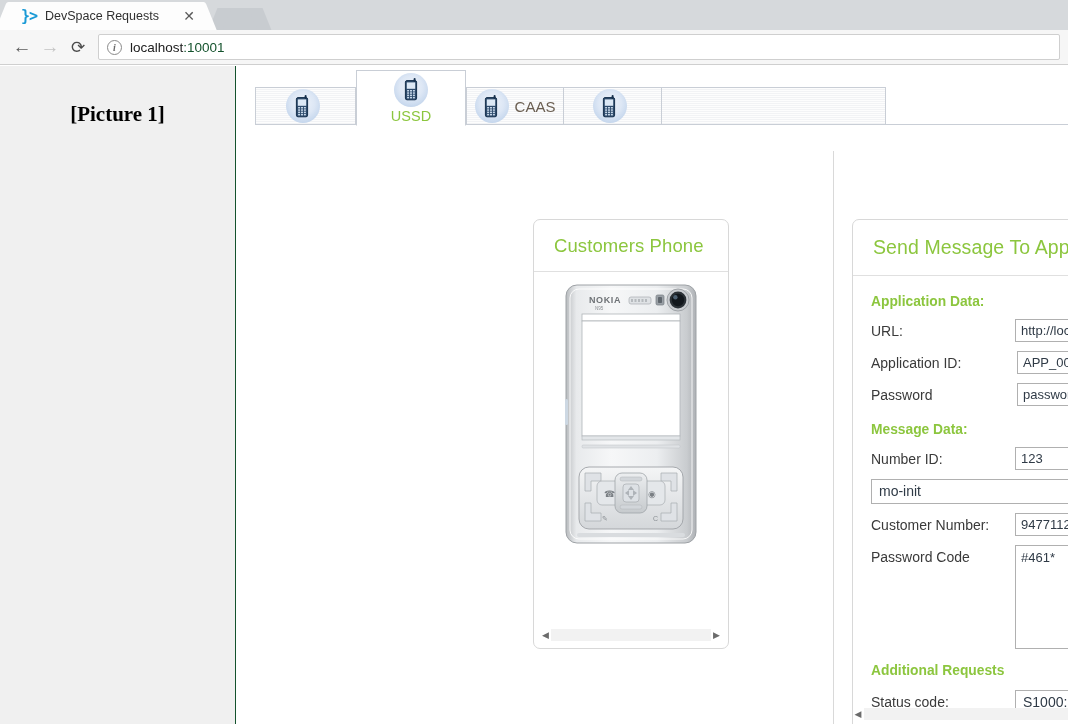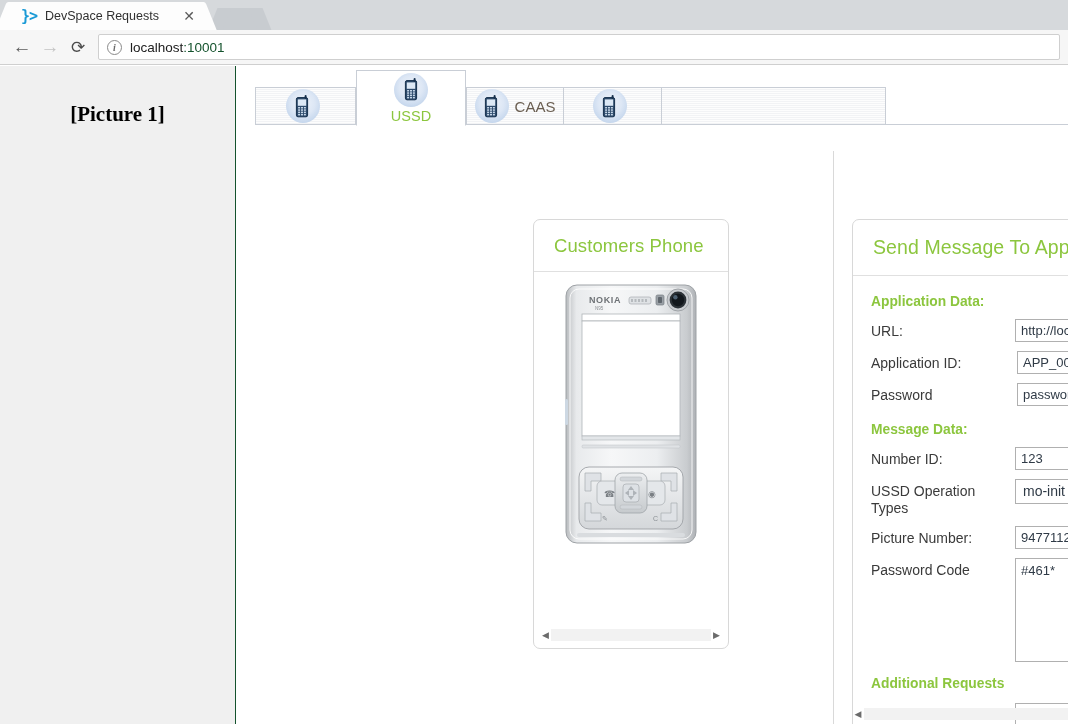--- a/index.html
+++ b/index.html
@@ -668,31 +668,30 @@
             <div class="section-head sec2">Message Data:</div>
 
             <div class="frow">
               <div class="flabel">Number ID:</div>
               <div class="fctrl">
                 <div class="txt">123</div>
               </div>
             </div>
 
             <div class="frow">
-              <div class="flabel">USSD Operation Types</div>
               <div class="fctrl">
                 <div class="sel">
                   <span>mo-init</span>
                   
                 </div>
               </div>
             </div>
 
             <div class="frow">
-              <div class="flabel">Picture Number:</div>
+              <div class="flabel">Customer Number:</div>
               <div class="fctrl">
                 <div class="txt">94771122336</div>
               </div>
             </div>
 
             <div class="frow">
               <div class="flabel">Password Code</div>
               <div class="fctrl">
                 <div class="ta">
                   <span>#461*</span>

